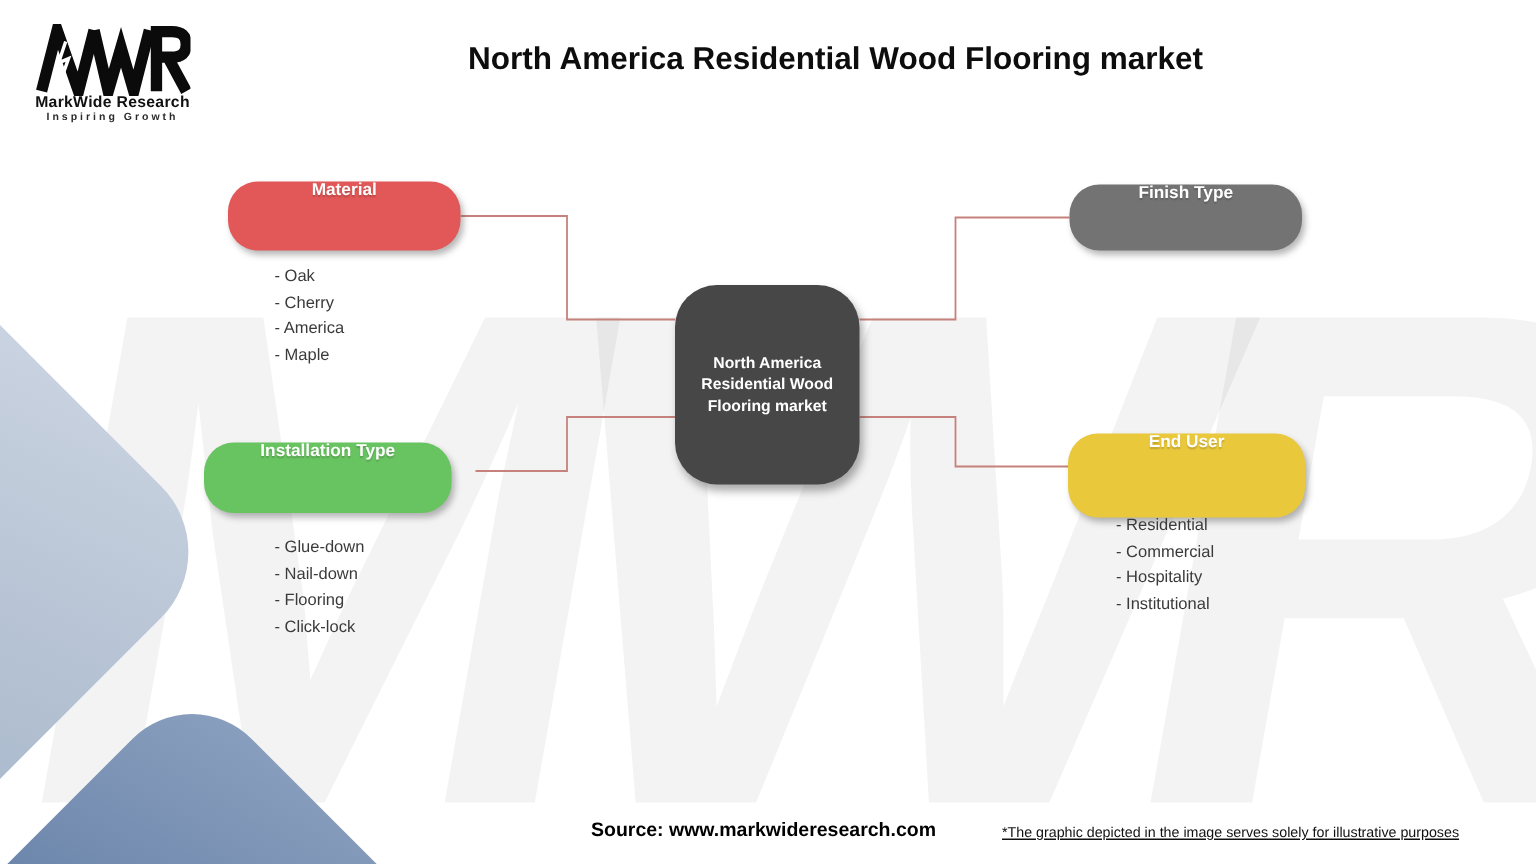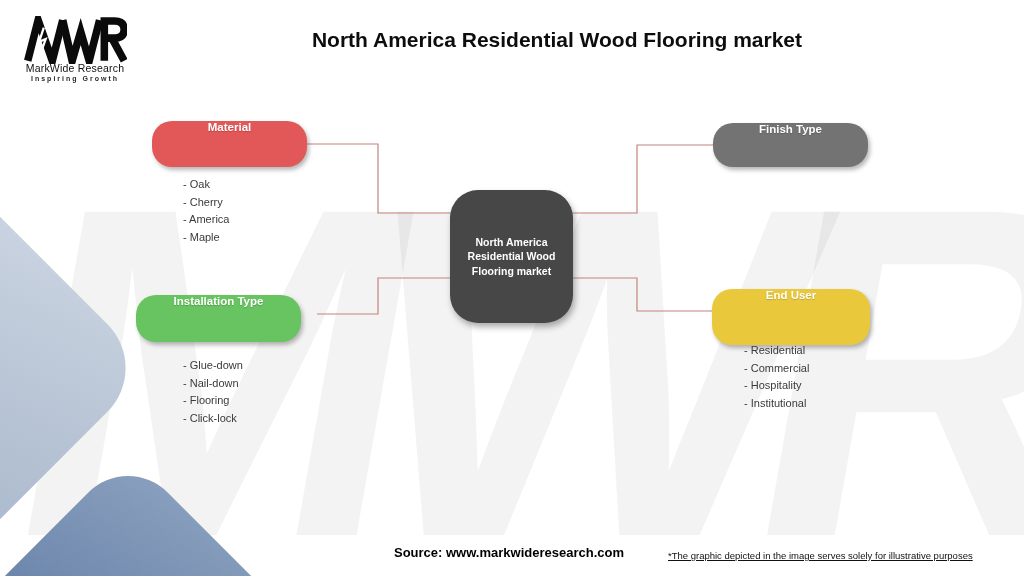--- a/index.html
+++ b/index.html
@@ -37,21 +37,21 @@
   .shape-dark {
     left: -22px; top: 515px;
     width: 300px; height: 300px;
     border-radius: 56px;
     background: linear-gradient(165deg, #8ba0bf 0%, #6d87ac 45%, #4f6d9c 100%);
   }
 
   
   .logo { position: absolute; left: 20px; top: 16px; width: 110px; z-index: 3; text-align: center; }
   .logo-glyph { display: block; margin: 0 auto; }
-  .logo-name { font-size: 10.5px; font-weight: normal; color: #111; letter-spacing: 0.2px; margin-top: -2px; }
+  .logo-name { font-size: 10.5px; font-weight: bold; color: #111; letter-spacing: 0.2px; margin-top: -2px; }
   .logo-tagline { font-size: 7px; font-weight: bold; color: #2a2a2a; letter-spacing: 2px; margin-top: 1px; }
   .page-title {
     position: absolute; left: 130px; right: 40px; top: 28px;
     text-align: center;
     font-size: 21px; font-weight: bold; color: #0d0d0d;
     z-index: 3;
   }
 
   
   .connectors { position: absolute; left: 0; top: 0; width: 1024px; height: 576px; z-index: 2; }

